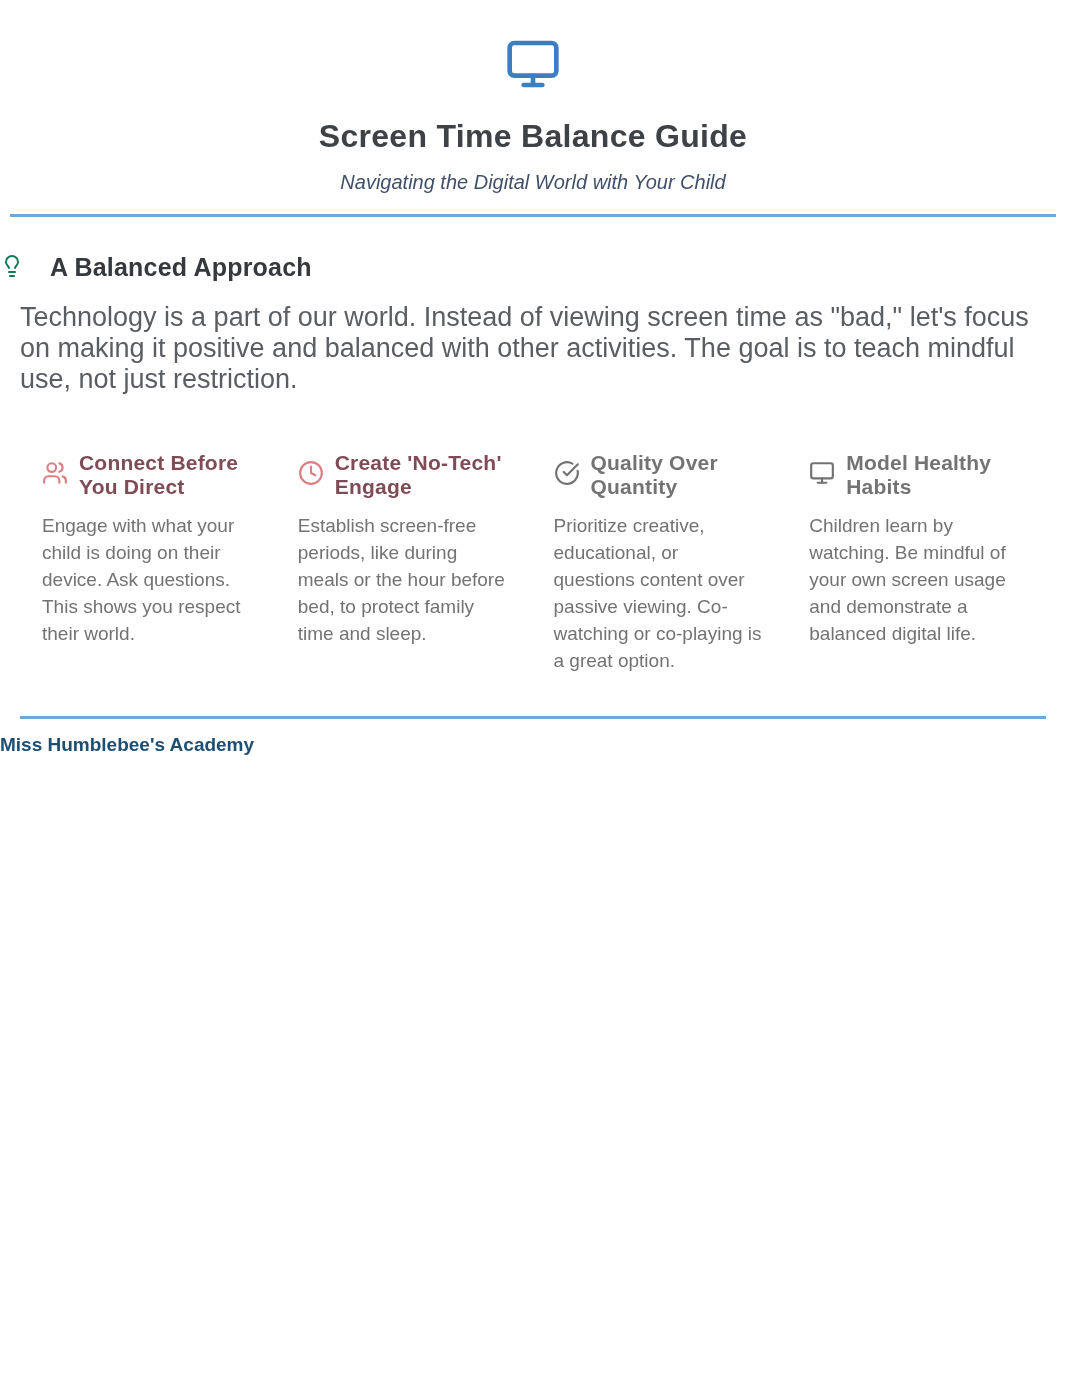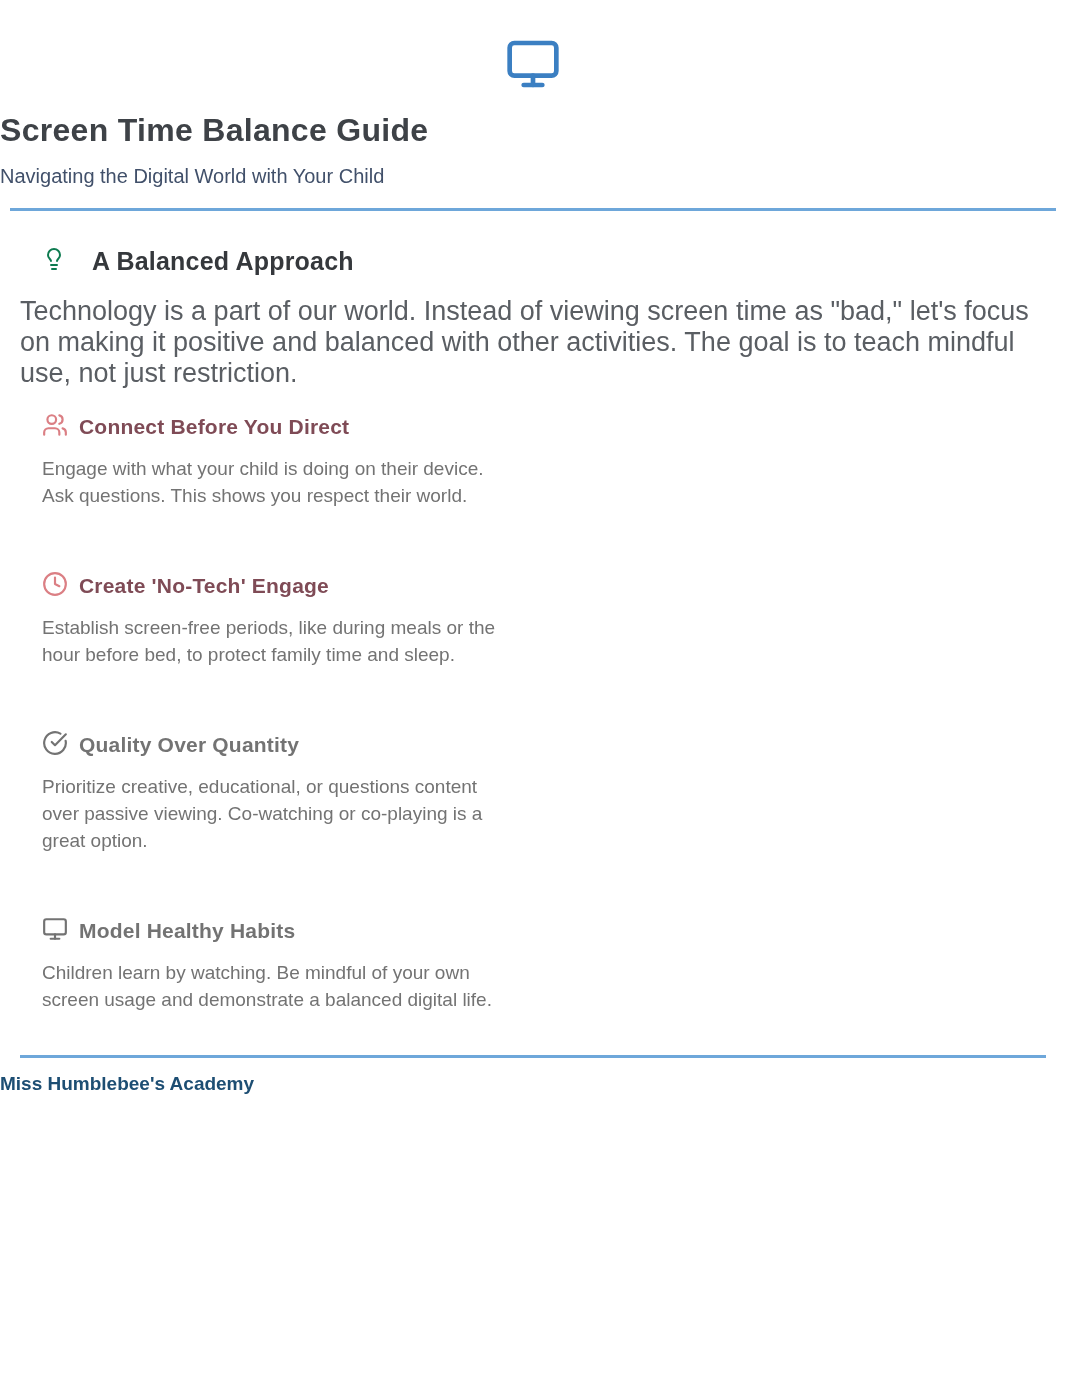--- a/index.html
+++ b/index.html
@@ -11,70 +11,69 @@
     font-family: "Liberation Sans", sans-serif;
     color: #3e4247;
     overflow: hidden;
   }
   .page { padding-top: 36px; }
 
   
   .hero-icon-wrap { text-align: center; }
   .hero-icon-wrap svg { width: 56px; height: 56px; color: #3b7fc2; }
   h1.title {
-    margin-top: 16px;
-    text-align: left;
+    margin-top: 22px;
+    text-align: center;
     font-size: 32px;
     font-weight: 700;
     letter-spacing: 0.3px;
     color: #3e4247;
   }
   .subtitle {
     margin-top: 16px;
-    text-align: left;
+    text-align: center;
+    font-style: italic;
     font-size: 20px;
     color: #41506a;
   }
   .divider {
     height: 3px;
     background: #6ea7da;
     border: none;
   }
   .divider.top { margin: 20px 10px 0 10px; }
   .divider.bottom { margin: 42px 20px 0 20px; }
 
   
   .section-head {
     margin-top: 36px;
-    padding-left: 34px;
     display: flex;
-    align-items: flex-start;
+    align-items: flex-end;
     gap: 26px;
-    margin-left: 8px;
   }
   .section-head svg { width: 24px; height: 24px; color: #0e7b50; }
   .section-head h2 {
     font-size: 25px;
     font-weight: 700;
     color: #35383c;
     letter-spacing: 0.2px;
   }
   .intro-body {
     margin-top: 20px;
     padding: 0 30px 0 20px;
     font-size: 27px;
     line-height: 31px;
     color: #5a5e63;
   }
 
   
   .tips-grid {
-    margin: 23px 46px 0 42px;
+    margin: 56px 46px 0 42px;
     display: grid;
-    grid-template-columns: 1fr;
+    grid-template-columns: 1fr 1fr 1fr 1fr;
     column-gap: 45px;
     row-gap: 62px;
   }
   .card-head {
     display: flex;
     align-items: center;
     gap: 11px;
   }
   .card-head svg { width: 26px; height: 26px; flex: 0 0 auto; }
   .card-head h3 {

